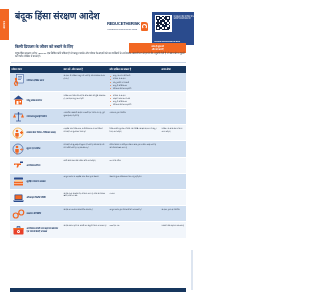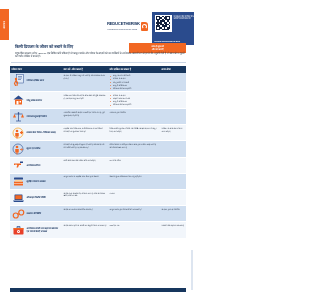--- a/index.html
+++ b/index.html
@@ -103,20 +103,21 @@
 </head>
 <body>
 
 <div class="page">
 
   <div class="side-tab">
     <span>संसाधन</span>
   </div>
 
   <div class="header">
+    <div class="title">बंदूक हिंसा संरक्षण आदेश</div>
 
     <div class="brand">
       <div class="brand-txt">
         <span>REDUCETHERISK</span>
         <span class="brand-sub">A PROJECT OF THE COLORADO OFFICE</span>
       </div>
       <div class="brand-mark"></div>
     </div>
 
     <div class="qr-panel">

